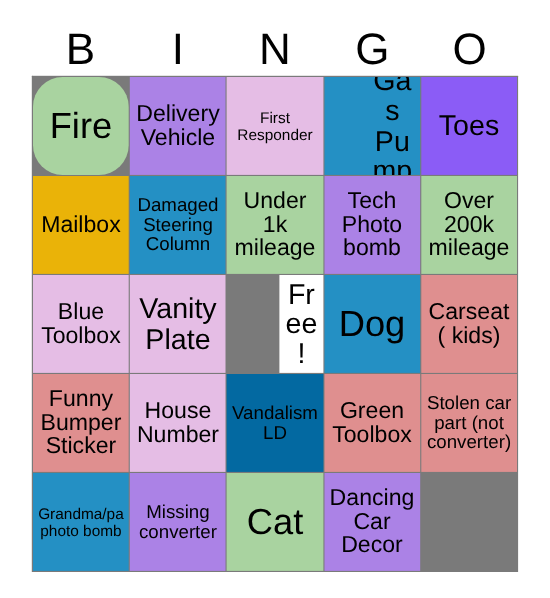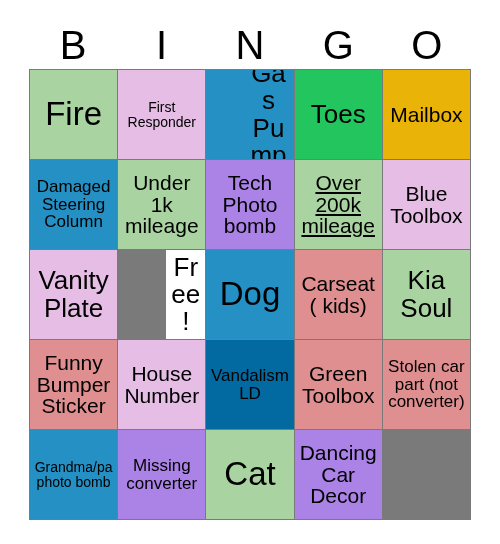--- a/index.html
+++ b/index.html
@@ -88,53 +88,57 @@
 
   <div id="header-row">
       <div class="header-letter">B</div>
       <div class="header-letter">I</div>
       <div class="header-letter">N</div>
       <div class="header-letter">G</div>
       <div class="header-letter">O</div>
     </div>
 
   <div id="grid">
-      <div class="cell fs-xl" style="background: rgb(169, 211, 160);">
+      <div class="cell fs-xl" style="background: rgb(169, 211, 160); border-radius: 27px;">
         <span class="cell-text">Fire</span>
+      </div>
+      <div class="cell fs-md" style="background: rgb(171, 130, 230);">
+        <span class="cell-text">Delivery
+Vehicle</span>
       </div>
       <div class="cell fs-xs" style="background: rgb(229, 189, 229);">
         <span class="cell-text">First
 Responder</span>
       </div>
       <div class="cell fs-lg" style="background: rgb(36, 144, 196); padding-left: 40px;">
         <span class="cell-text">Gas
 Pump</span>
       </div>
-      <div class="cell fs-lg" style="background: #22c55e;">
+      <div class="cell fs-lg" style="background: #8b5cf6;">
         <span class="cell-text">Toes</span>
       </div>
       <div class="cell fs-md" style="background: #eab308;">
         <span class="cell-text">Mailbox</span>
       </div>
       <div class="cell fs-sm" style="background: rgb(36, 144, 196);">
         <span class="cell-text">Damaged
 Steering
 Column</span>
       </div>
       <div class="cell fs-md" style="background: rgb(169, 211, 160);">
         <span class="cell-text">Under
 1k
 mileage</span>
       </div>
       <div class="cell fs-md" style="background: rgb(171, 130, 230);">
         <span class="cell-text">Tech
 Photo
 bomb</span>
       </div>
-      <div class="cell fs-md" style="background: rgb(169, 211, 160); text-decoration: underline;">
+      <div class="cell fs-md" style="background: rgb(169, 211, 160);">
         <span class="cell-text">Over
 200k
 mileage</span>
       </div>
       <div class="cell fs-md" style="background: rgb(229, 189, 229);">
         <span class="cell-text">Blue
 Toolbox</span>
       </div>
       <div class="cell fs-lg" style="background: rgb(229, 189, 229);">
         <span class="cell-text">Vanity
@@ -142,24 +146,20 @@
       </div>
       <div class="cell fs-lg" style="background: rgb(255, 255, 255); margin-left: 48px;">
         <span class="cell-text">Free!</span>
       </div>
       <div class="cell fs-xl" style="background: rgb(36, 144, 196);">
         <span class="cell-text">Dog</span>
       </div>
       <div class="cell fs-md" style="background: rgb(223, 143, 143);">
         <span class="cell-text">Carseat
 ( kids)</span>
-      </div>
-      <div class="cell fs-lg" style="background: rgb(169, 211, 160);">
-        <span class="cell-text">Kia
-Soul</span>
       </div>
       <div class="cell fs-md" style="background: rgb(223, 143, 143);">
         <span class="cell-text">Funny
 Bumper
 Sticker</span>
       </div>
       <div class="cell fs-md" style="background: rgb(229, 189, 229);">
         <span class="cell-text">House
 Number</span>
       </div>

